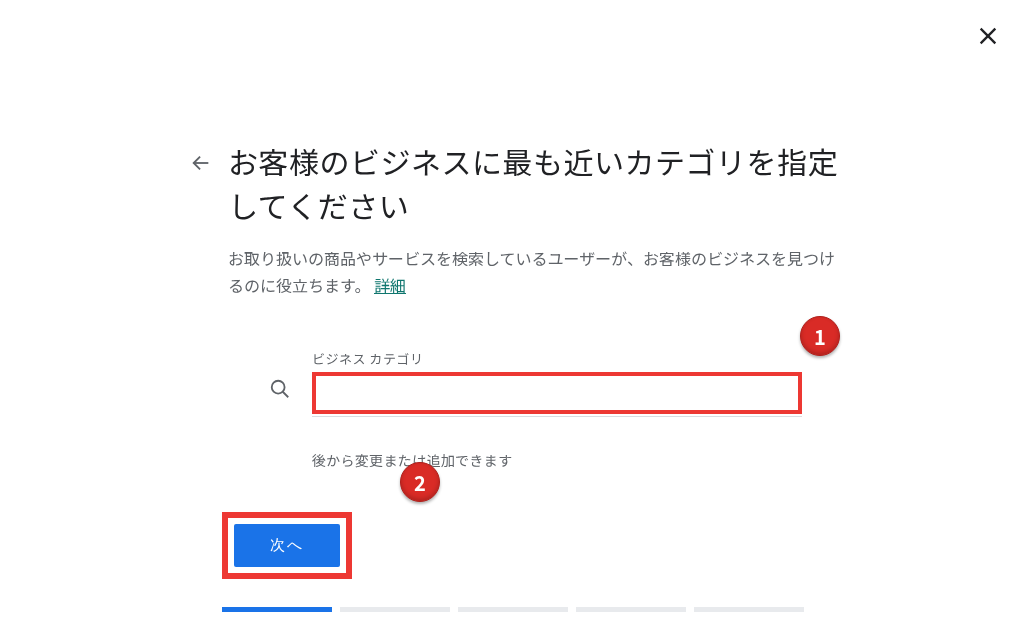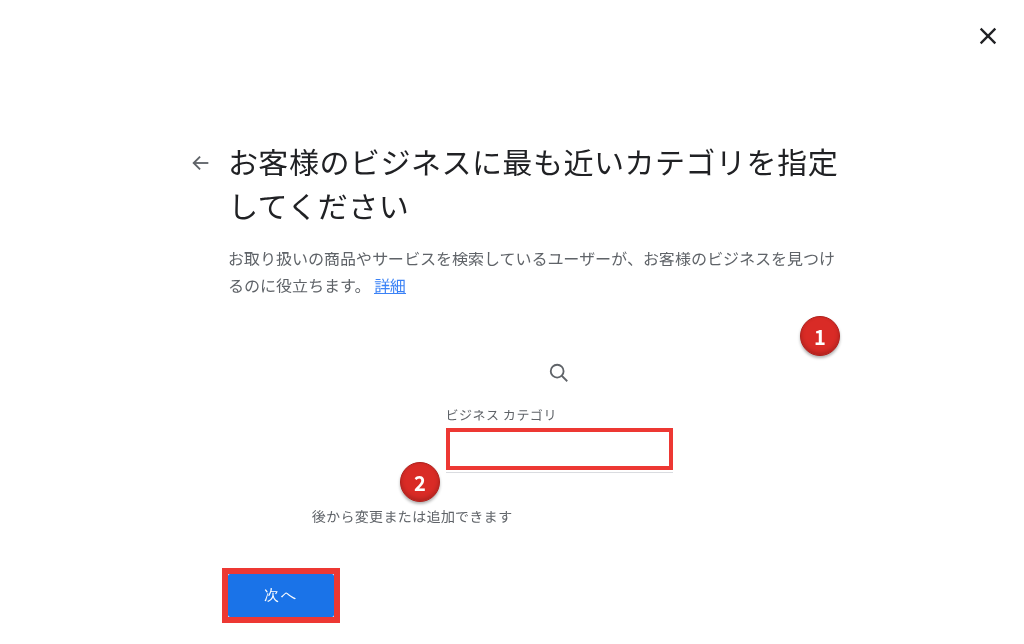--- a/index.html
+++ b/index.html
@@ -65,36 +65,35 @@
     
     .description {
       font-size: 16px;
       color: #5f6368;
       line-height: 1.7;
       margin-bottom: 50px;
       max-width: 620px;
     }
     
     .link {
-      color: #3b82f6;
+      color: #0f766e;
       cursor: pointer;
       text-decoration: underline;
     }
     
     .input-section {
       margin-left: 40px;
       position: relative;
     }
     
     .input-row {
       display: flex;
       align-items: center;
       gap: 20px;
       position: relative;
-      flex-direction: column;
     }
     
     .search-icon {
       color: #5f6368;
       width: 24px;
       height: 24px;
       display: flex;
       align-items: center;
       justify-content: center;
       margin-top: 12px;
@@ -142,21 +141,21 @@
     
     .button-section {
       margin-top: 42px;
       margin-left: -6px;
       position: relative;
       display: inline-block;
     }
     
     .button-highlight {
       border: 6px solid #ed3833;
-      padding: 0;
+      padding: 6px;
       display: inline-block;
     }
     
     .next-button {
       background: #1a73e8;
       color: #fff;
       border: none;
       padding: 12px 36px;
       font-size: 15px;
       cursor: pointer;

